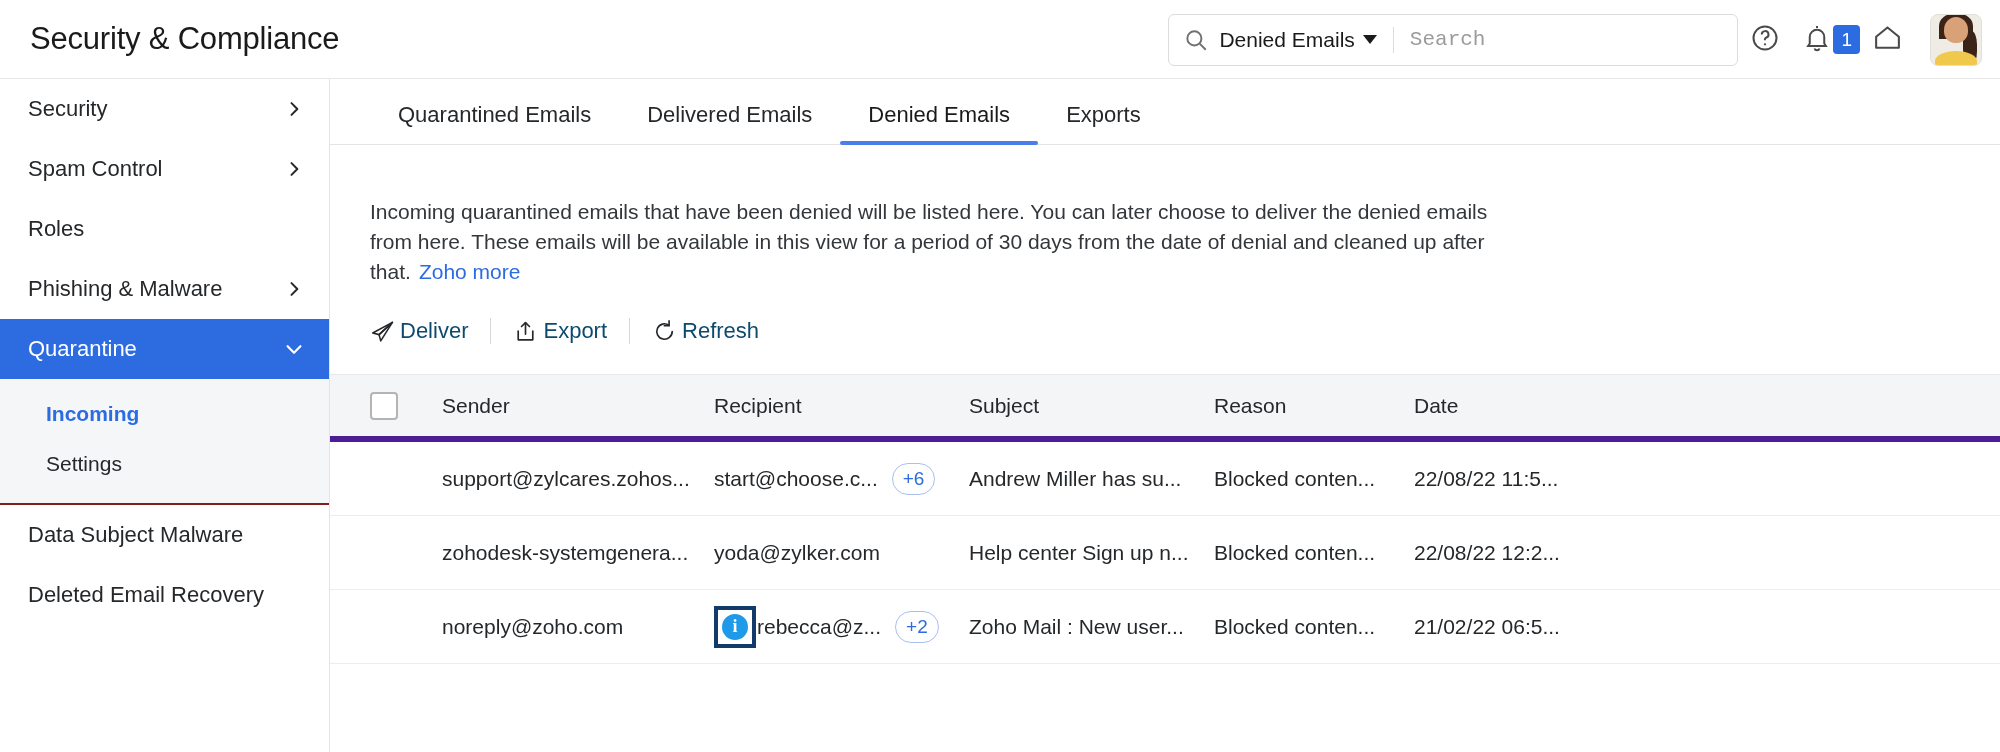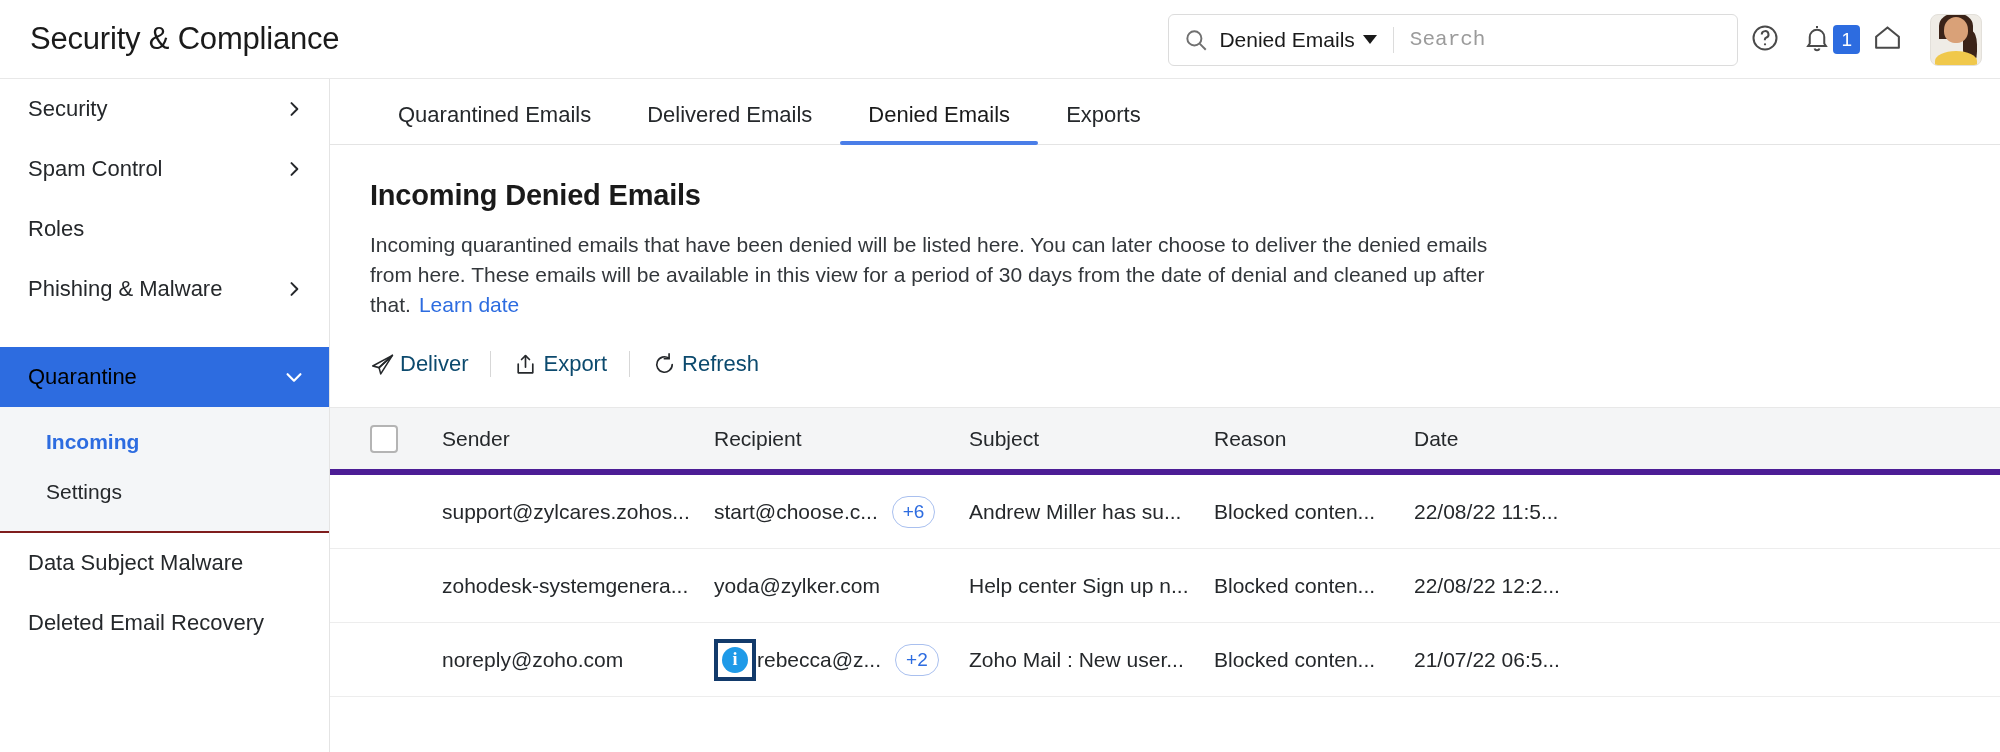--- a/index.html
+++ b/index.html
@@ -81,21 +81,21 @@
   
   .sidebar {
     width: 330px; flex: 0 0 330px; background: #ffffff;
     border-right: 1px solid #e4e4e4; position: relative; overflow: hidden;
   }
   .nav-item {
     height: 60px; display: flex; align-items: center; padding: 0 24px 0 28px;
     font-size: 22px; color: #25282b; cursor: pointer; justify-content: space-between;
   }
   .nav-item .lbl { white-space: nowrap; }
-  .nav-item.active { background: #2d6ce0; color: #000000; margin-top: 28px; }
+  .nav-item.active { background: #2d6ce0; color: #ffffff; }
   .chev {
     width: 22px; height: 22px; display: flex; align-items: center;
     justify-content: center; flex: 0 0 22px;
   }
   .subgroup { background: #f4f6f8; padding: 10px 0 14px 0; border-bottom:2px solid #7f1d1d;}
   .sub-item {
     height: 50px; display: flex; align-items: center; padding-left: 46px;
     font-size: 21px; color: #25282b; cursor: pointer; white-space: nowrap;
   }
   .sub-item.current { color: #2d6ce0; font-weight: 700; }
@@ -312,24 +312,23 @@
         <div class="tab active">
           <span>Denied Emails</span>
         </div>
         <div class="tab">
           <span>Exports</span>
         </div>
       </div>
 
       <div class="content">
 
-        <div class="page-title">Incoming Denied Emails</div>
 
         <div class="page-desc">
-          <span>Incoming quarantined emails that have been denied will be listed here. You can later choose to deliver the denied emails from here. These emails will be available in this view for a period of 30 days from the date of denial and cleaned up after that.</span><a class="learn-more">Learn date</a>
+          <span>Incoming quarantined emails that have been denied will be listed here. You can later choose to deliver the denied emails from here. These emails will be available in this view for a period of 30 days from the date of denial and cleaned up after that.</span><a class="learn-more">Zoho more</a>
         </div>
 
         <div class="toolbar">
           <div class="tool-btn">
             <span class="tool-icon">
               <svg viewBox="0 0 24 24" width="25" height="25" fill="none" stroke="currentColor" stroke-width="1.5" stroke-linejoin="round">
                 <path d="M21.5 3.2 2.6 13.4l6.1 1.6z"></path>
                   <path d="M21.5 3.2 8.7 15l1.6 6z"></path>
               </svg>
             </span>
@@ -405,20 +404,20 @@
             <div class="td c-sender">noreply@zoho.com</div>
             <div class="td c-recipient">
               <span class="info-highlight">
                 <span class="info-dot">i</span>
               </span>
               <span>rebecca@z...</span>
               <span class="pill">+2</span>
             </div>
             <div class="td c-subject">Zoho Mail : New user...</div>
             <div class="td c-reason">Blocked conten...</div>
-            <div class="td c-date">21/07/22 06:5...</div>
+            <div class="td c-date">21/02/22 06:5...</div>
           </div>
 
         </div>
       </div>
     </div>
   </div>
 </div>
 
 </body></html>

